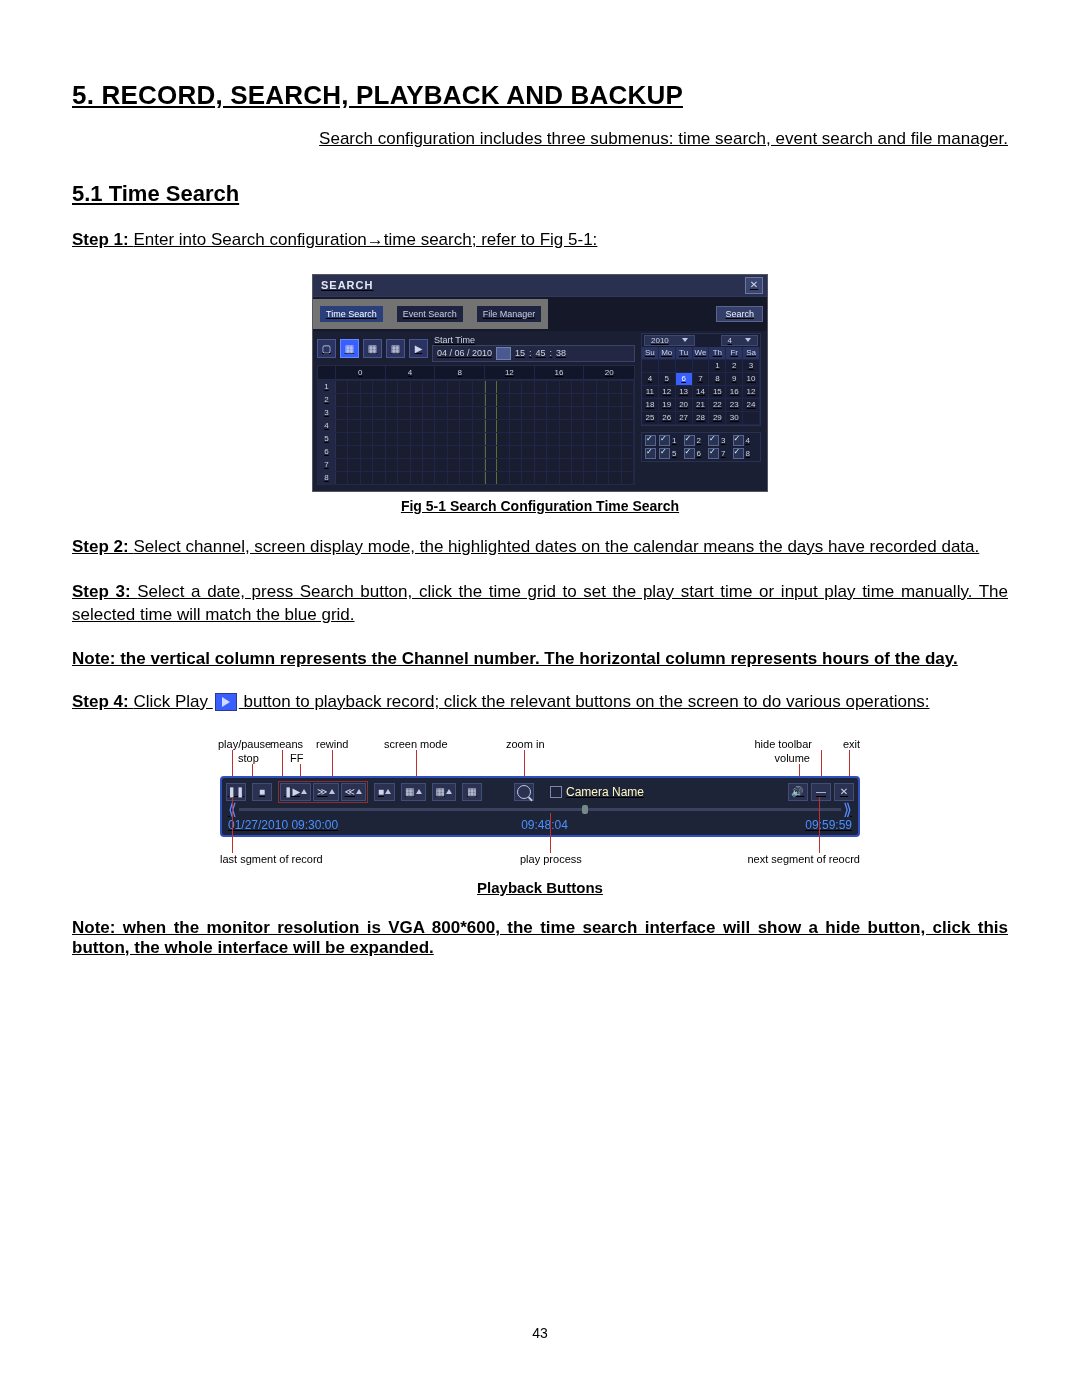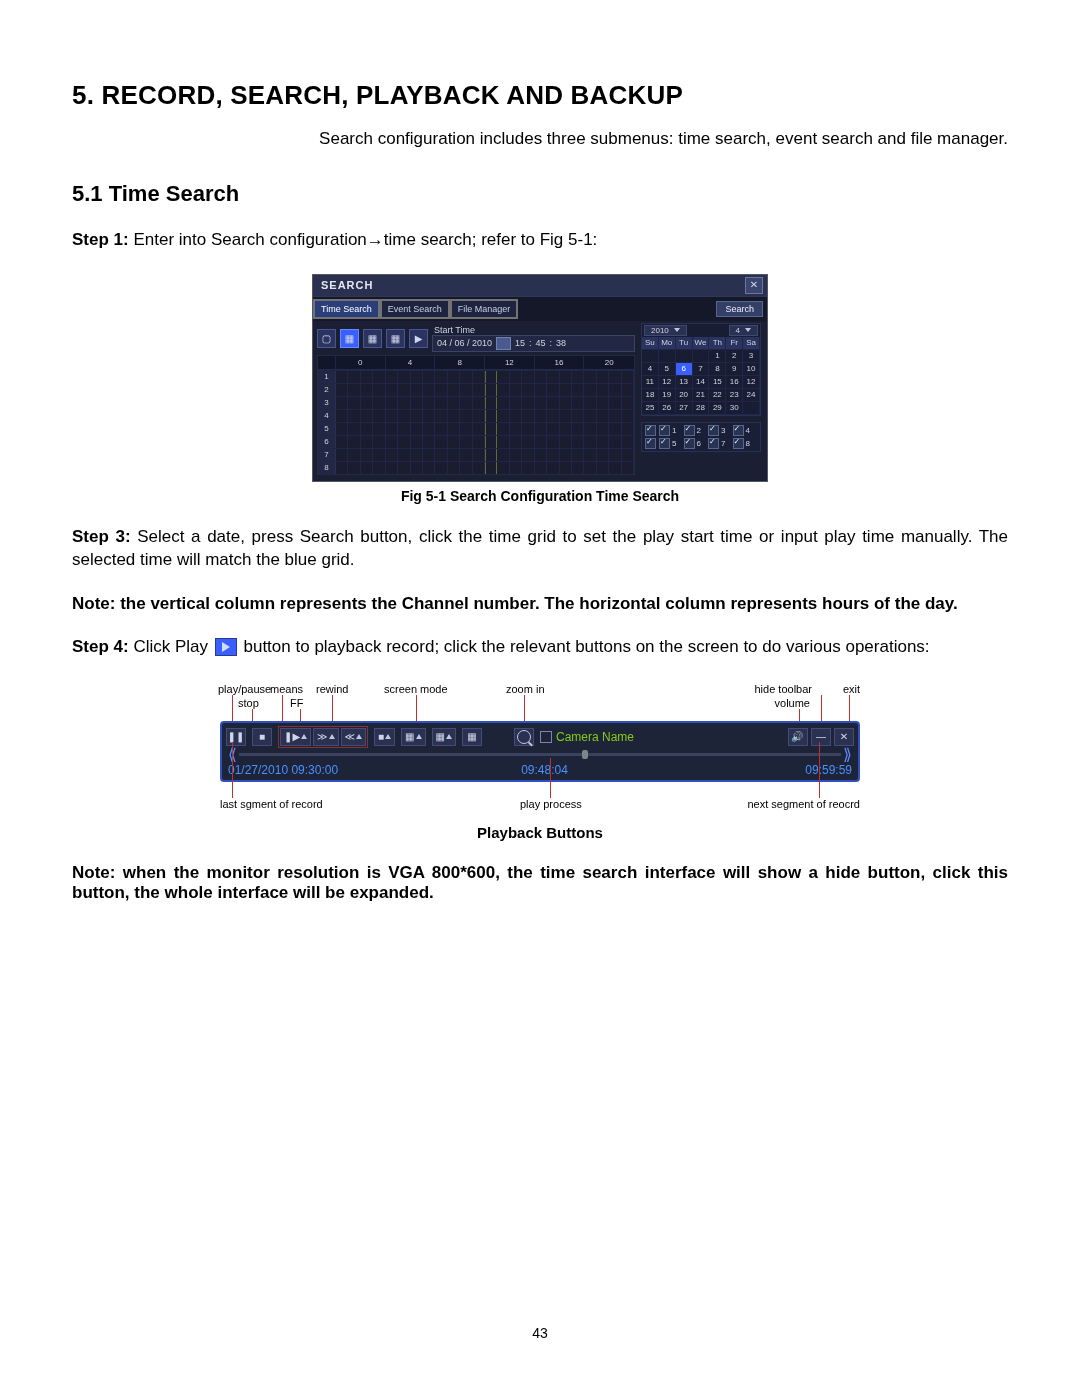--- a/index.html
+++ b/index.html
@@ -7,20 +7,21 @@
     background: #fff;
     font-family: Arial, Helvetica, sans-serif;
     color: #000;
   }
   .page {
     width: 1080px;
     min-height: 1397px;
     padding: 80px 72px 40px 72px;
     box-sizing: border-box;
     position: relative;
+    text-decoration: underline;
   }
   h1.chapter {
     font-size: 26px;
     font-weight: bold;
     margin: 0 0 18px 0;
     letter-spacing: .2px;
   }
   .intro {
     font-size: 17px;
     margin: 18px 0 0 18px;
@@ -100,21 +101,21 @@
     display: flex;
     justify-content: space-between;
     align-items: center;
     background: #141828;
     padding: 2px 4px 2px 0;
   }
   .sw-tab-row { display: flex; }
   .sw-tab {
     font-size: 9px;
     padding: 3px 6px;
-    border: 2px solid #737373;
+    border: 7px solid #737373;
     background: #1e2440;
     color: #c8cde0;
   }
   .sw-tab.active { background: #2a3e7a; color: #fff; }
   .sw-searchbtn {
     font-size: 9px;
     padding: 2px 8px;
     border: 1px solid #5a6490;
     background: #343f68;
     color: #eaeefc;
@@ -201,21 +202,21 @@
   }
   .sw-cal-top {
     display: flex; justify-content: space-between;
     padding: 1px 2px;
     font-size: 8px;
   }
   .sw-cal-top .sel {
     background: #2a3254;
     border: 1px solid #3e4870;
     padding: 0 6px;
-    display: flex; align-items: center; gap: 5px;
+    display: flex; align-items: center; gap: 13px;
   }
   .tri {
     width: 0; height: 0;
     border-left: 3px solid transparent;
     border-right: 3px solid transparent;
     border-top: 4px solid #c0c8e0;
   }
   .sw-cal-grid {
     display: grid;
     grid-template-columns: repeat(7, 1fr);
@@ -337,22 +338,23 @@
   .pb-search::after {
     content: "";
     position: absolute;
     width: 5px; height: 1.5px;
     background: #c0c8e0;
     bottom: -2px; right: -3px;
     transform: rotate(45deg);
   }
   .pb-camera {
     display: flex; align-items: center; gap: 4px;
-    color: #84cc16;
+    color: #fef9c3;
     font-size: 12px;
+    margin-left: 10px;
     flex: 1;
   }
   .pb-camera .chk { width: 10px; height: 10px; border: 1px solid #7a86b0; }
   .pb-rightbtns { display: flex; gap: 3px; }
   .pb-row2 {
     display: flex;
     align-items: center;
     position: relative;
     padding: 2px 0;
   }
@@ -730,20 +732,23 @@
             <span><span class="chk"></span>5</span>
             <span><span class="chk"></span>6</span>
             <span><span class="chk"></span>7</span>
             <span><span class="chk"></span>8</span>
           </div>
       </div>
     </div>
   </div>
   <div class="fig-caption">Fig 5-1 Search Configuration Time Search</div>
 
+  <div class="step">
+    <strong>Step 2: </strong><span>Select channel, screen display mode, the highlighted dates on the calendar means the days have recorded data.</span>
+  </div>
 
   <div class="step">
     <strong>Step 3: </strong><span>Select a date, press Search button, click the time grid to set the play start time or input play time manually. The selected time will match the blue grid.</span>
   </div>
 
   <div class="note">Note: the vertical column represents the Channel number. The horizontal column represents hours of the day.</div>
 
   <div class="step">
     <strong>Step 4: </strong><span>Click Play </span><span class="play-icon"></span><span> button to playback record; click the relevant buttons on the screen to do various operations:</span>
   </div>

